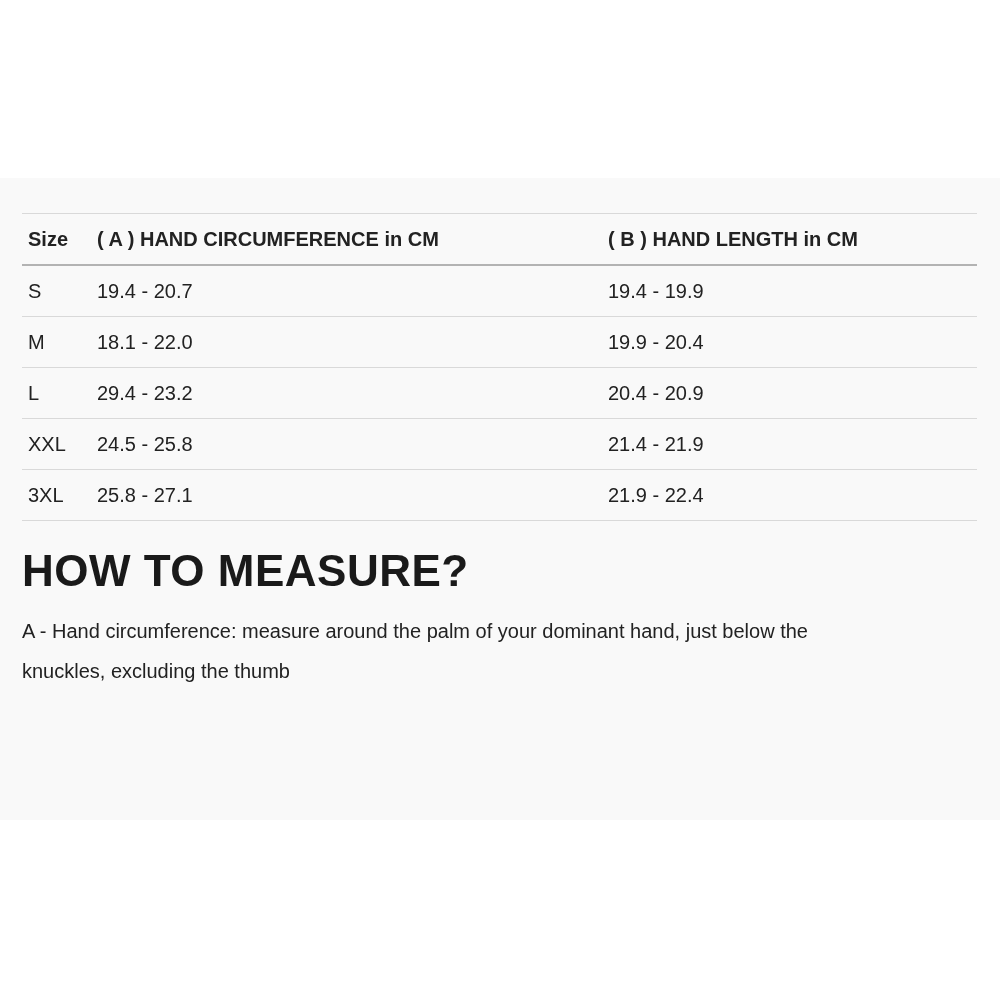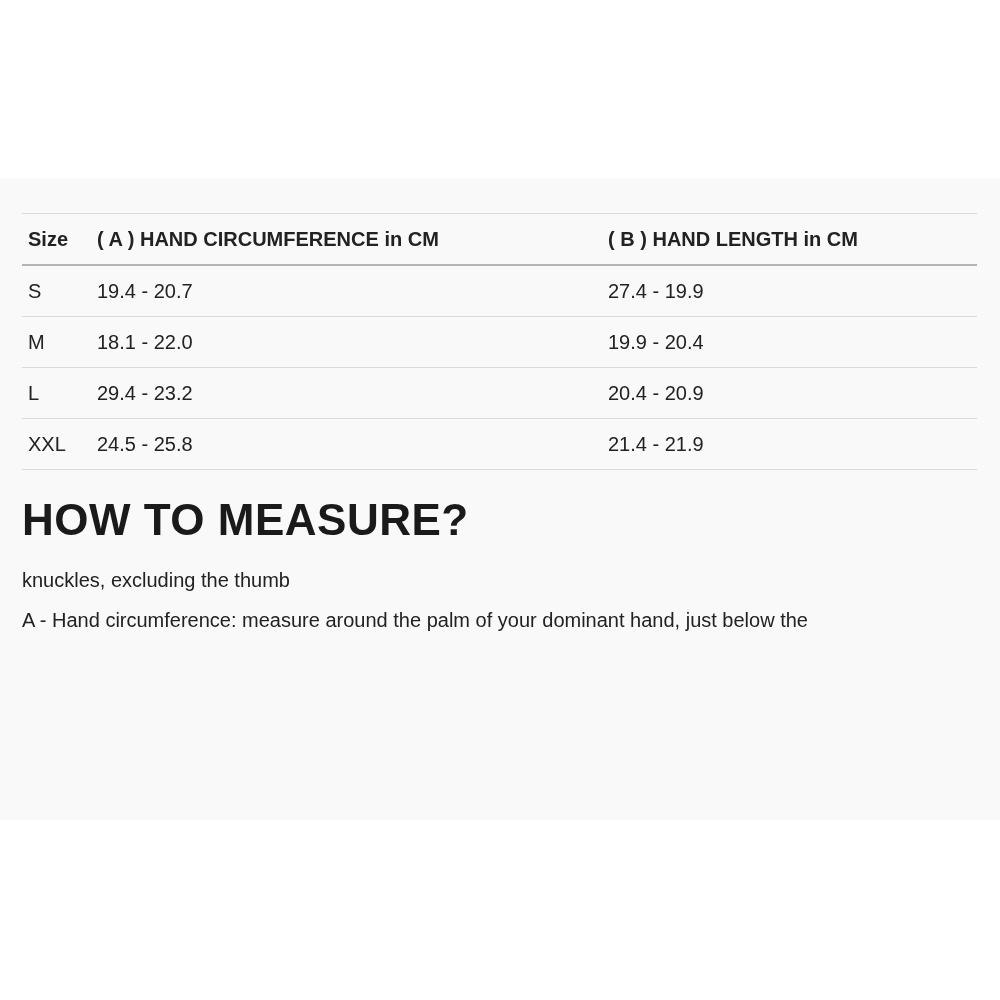--- a/index.html
+++ b/index.html
@@ -91,38 +91,43 @@
       <tr>
         <th>Size</th>
         <th>( A ) HAND CIRCUMFERENCE in CM</th>
         <th>( B ) HAND LENGTH in CM</th>
       </tr>
     </thead>
     <tbody>
       <tr>
         <td>S</td>
         <td>19.4 - 20.7</td>
-        <td>27.4 - 19.9</td>
+        <td>19.4 - 19.9</td>
       </tr>
       <tr>
         <td>M</td>
         <td>18.1 - 22.0</td>
         <td>19.9 - 20.4</td>
       </tr>
       <tr>
         <td>L</td>
         <td>29.4 - 23.2</td>
         <td>20.4 - 20.9</td>
       </tr>
       <tr>
         <td>XXL</td>
         <td>24.5 - 25.8</td>
         <td>21.4 - 21.9</td>
       </tr>
+      <tr>
+        <td>3XL</td>
+        <td>25.8 - 27.1</td>
+        <td>21.9 - 22.4</td>
+      </tr>
     </tbody>
   </table>
 
   <h2 class="measure-heading">HOW TO MEASURE?</h2>
 
+  <p class="measure-line">A - Hand circumference: measure around the palm of your dominant hand, just below the</p>
   <p class="measure-line">knuckles, excluding the thumb</p>
-  <p class="measure-line">A - Hand circumference: measure around the palm of your dominant hand, just below the</p>
 
 </section>
 
 </body></html>

